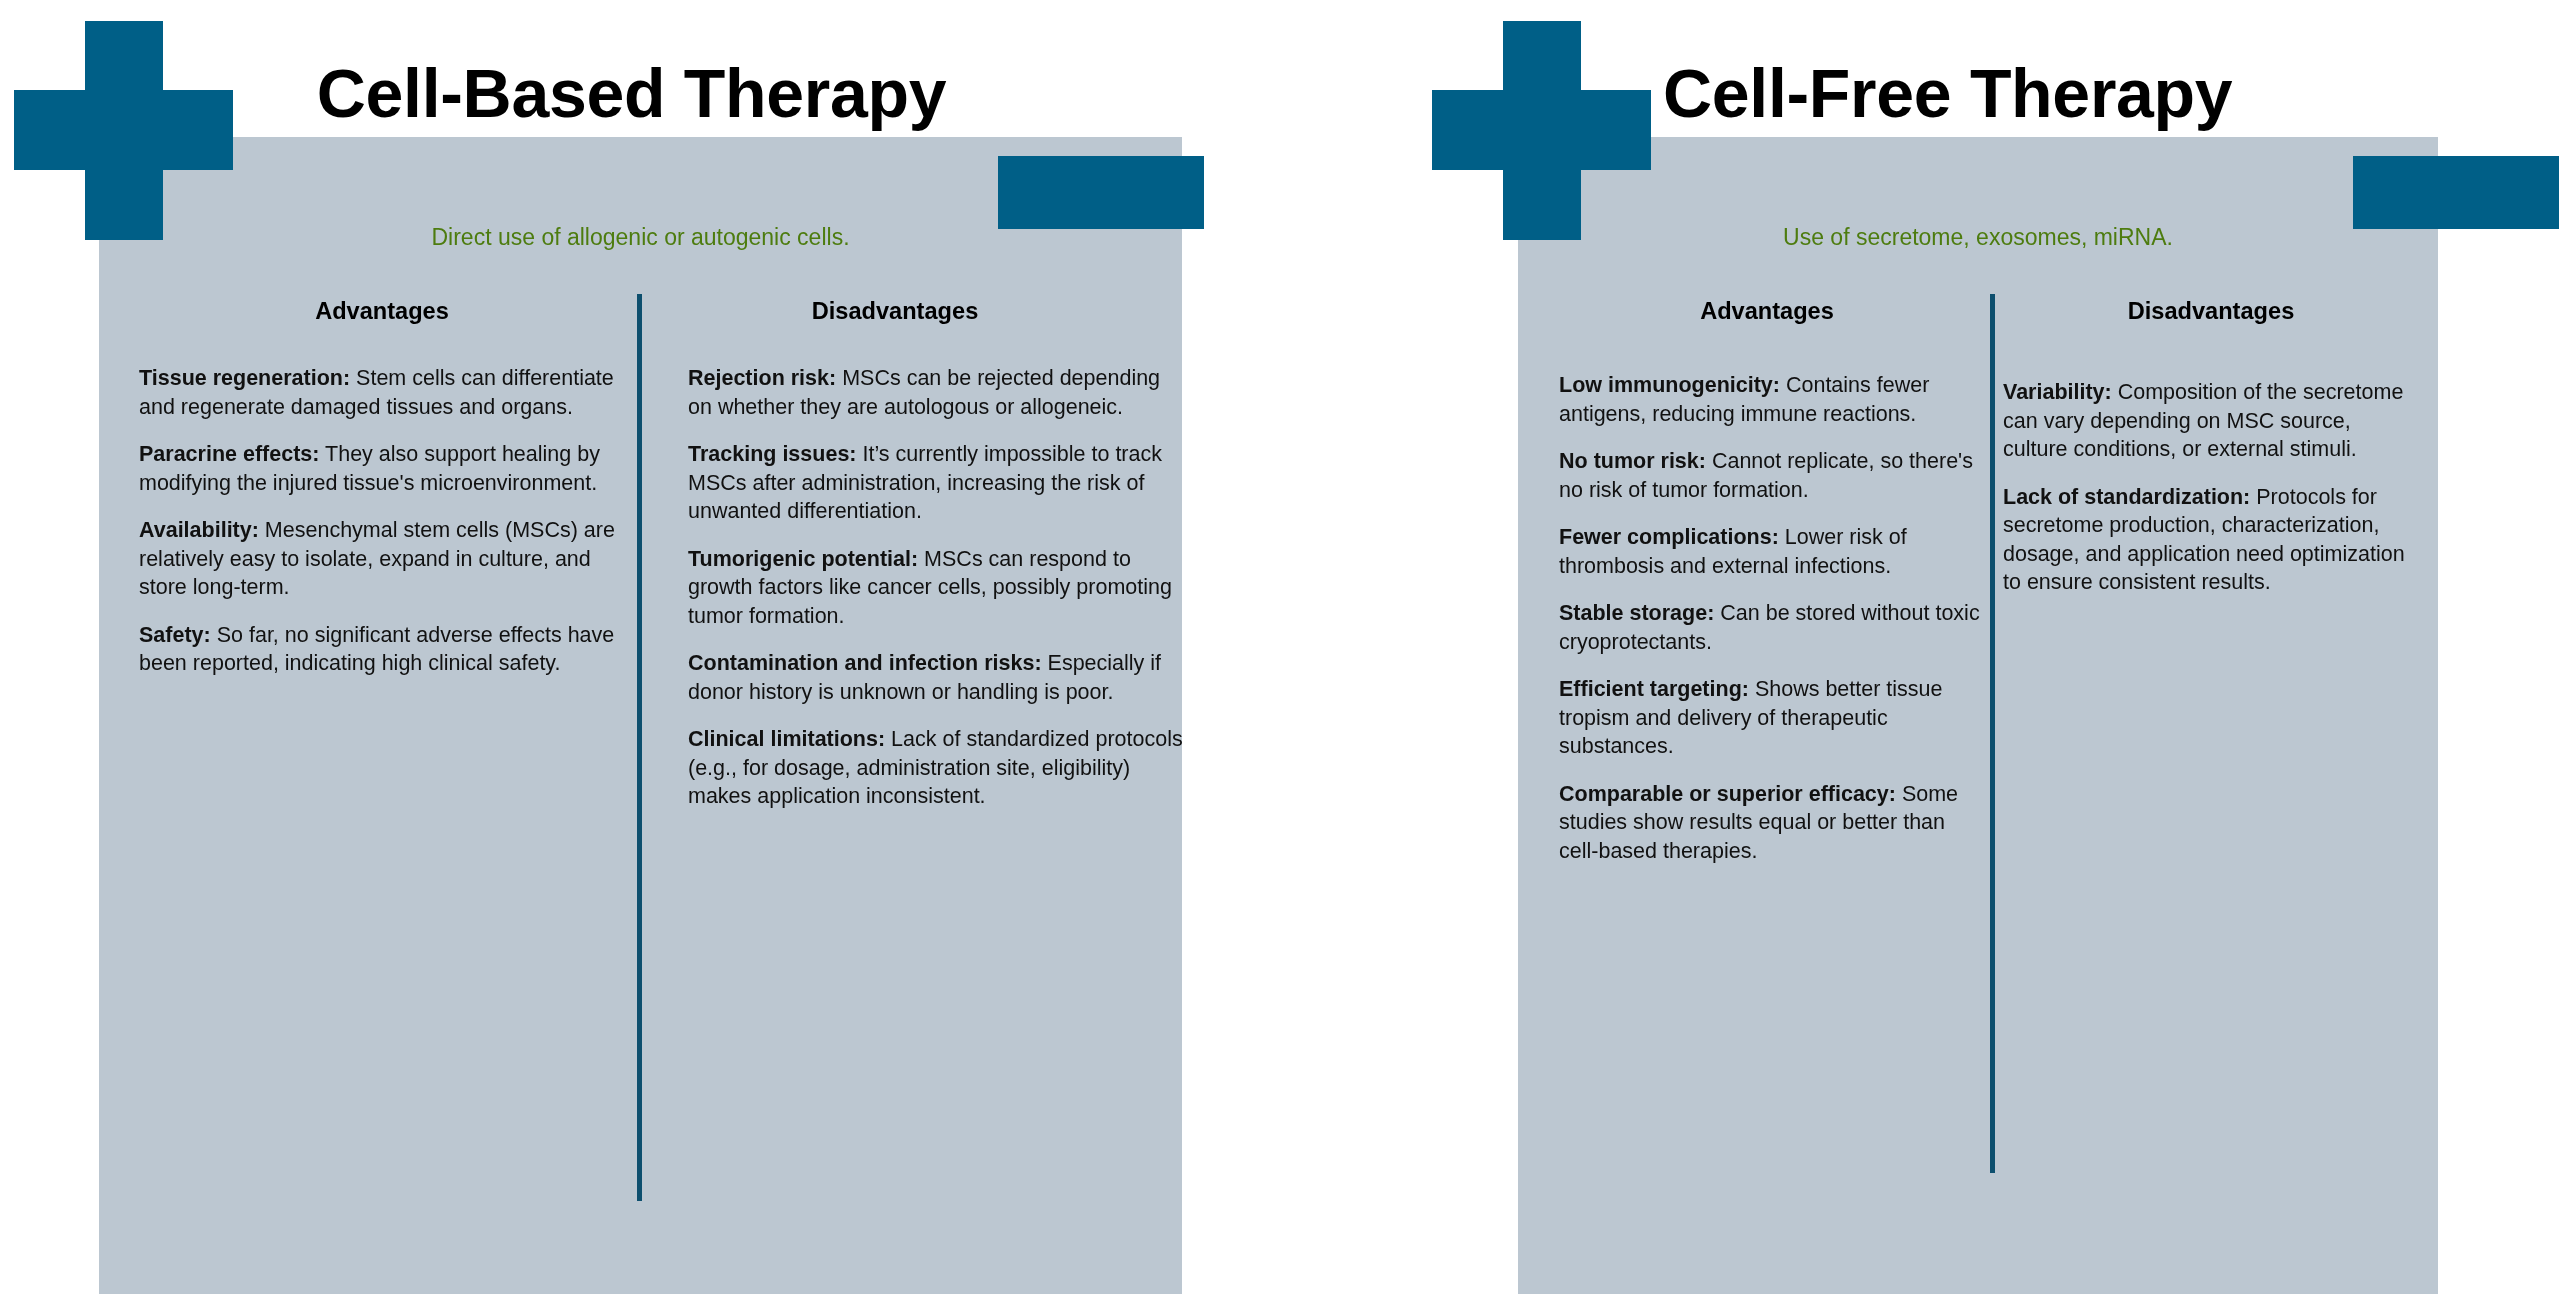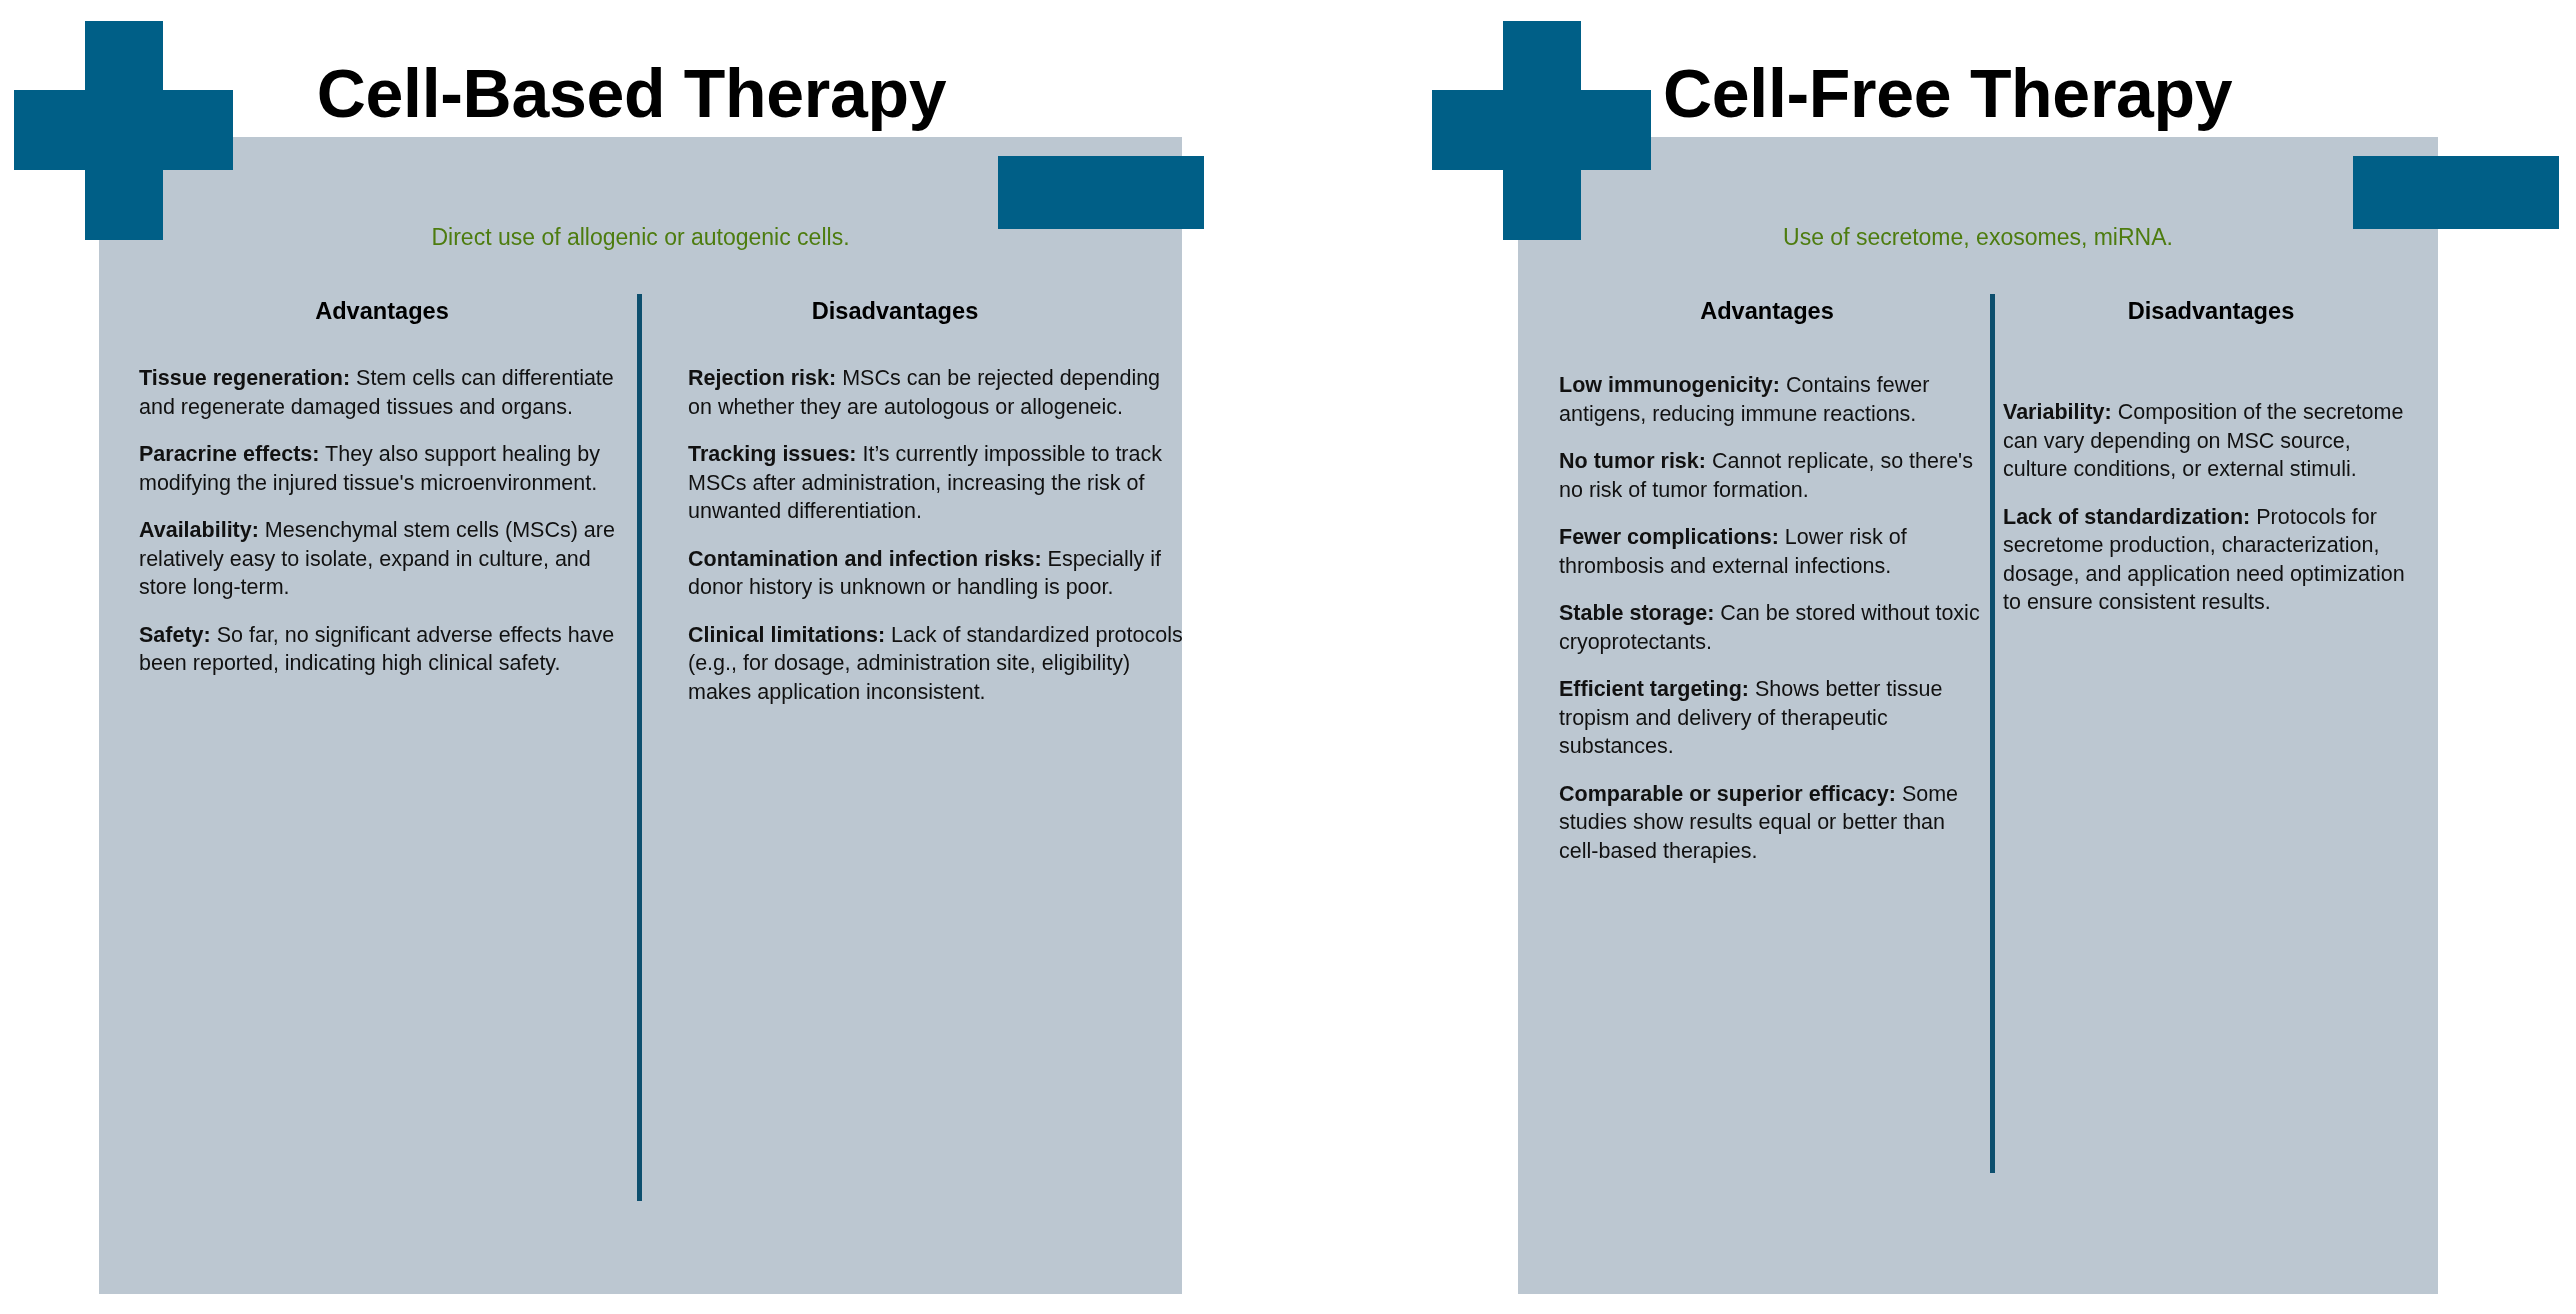--- a/index.html
+++ b/index.html
@@ -104,21 +104,21 @@
   .panel-wrap.left  .col-head.adv { left: 139px;  width: 486px; }
   .panel-wrap.left  .col-head.dis { left: 652px;  width: 486px; }
   .panel-wrap.right .col-head.adv { left: 271px;  width: 416px; }
   .panel-wrap.right .col-head.dis { left: 715px; width: 416px; }
 
   
   .col-body { position: absolute; }
   .panel-wrap.left  .col-body.adv { left: 139px;  top: 364px; width: 486px; }
   .panel-wrap.left  .col-body.dis { left: 688px;  top: 364px; width: 500px; }
   .panel-wrap.right .col-body.adv { left: 271px;  top: 371px; width: 430px; }
-  .panel-wrap.right .col-body.dis { left: 715px; top: 398px; width: 416px; }
+  .panel-wrap.right .col-body.dis { left: 715px; top: 378px; width: 416px; }
 
   .item {
     font-size: 21.5px;
     line-height: 28.5px;
     color: #111111;
     margin-bottom: 19px;
   }
   .item:last-child { margin-bottom: 0; }
   .item .term { font-weight: bold; }
 </style>
@@ -147,20 +147,21 @@
 
   <div class="col-body adv">
       <div class="item"><span class="term">Tissue regeneration:</span><span class="desc"> Stem cells can differentiate and regenerate damaged tissues and organs.</span></div>
       <div class="item"><span class="term">Paracrine effects:</span><span class="desc"> They also support healing by modifying the injured tissue's microenvironment.</span></div>
       <div class="item"><span class="term">Availability:</span><span class="desc"> Mesenchymal stem cells (MSCs) are relatively easy to isolate, expand in culture, and store long-term.</span></div>
       <div class="item"><span class="term">Safety:</span><span class="desc"> So far, no significant adverse effects have been reported, indicating high clinical safety.</span></div>
     </div>
   <div class="col-body dis">
       <div class="item"><span class="term">Rejection risk:</span><span class="desc"> MSCs can be rejected depending on whether they are autologous or allogeneic.</span></div>
       <div class="item"><span class="term">Tracking issues:</span><span class="desc"> It’s currently impossible to track MSCs after administration, increasing the risk of unwanted differentiation.</span></div>
+      <div class="item"><span class="term">Tumorigenic potential:</span><span class="desc"> MSCs can respond to growth factors like cancer cells, possibly promoting tumor formation.</span></div>
       <div class="item"><span class="term">Contamination and infection risks:</span><span class="desc"> Especially if donor history is unknown or handling is poor.</span></div>
       <div class="item"><span class="term">Clinical limitations:</span><span class="desc"> Lack of standardized protocols (e.g., for dosage, administration site, eligibility) makes application inconsistent.</span></div>
     </div>
 </div>
 
 <div class="panel-wrap right">
 
   <div class="card"></div>
 
   <div class="accent"></div>

